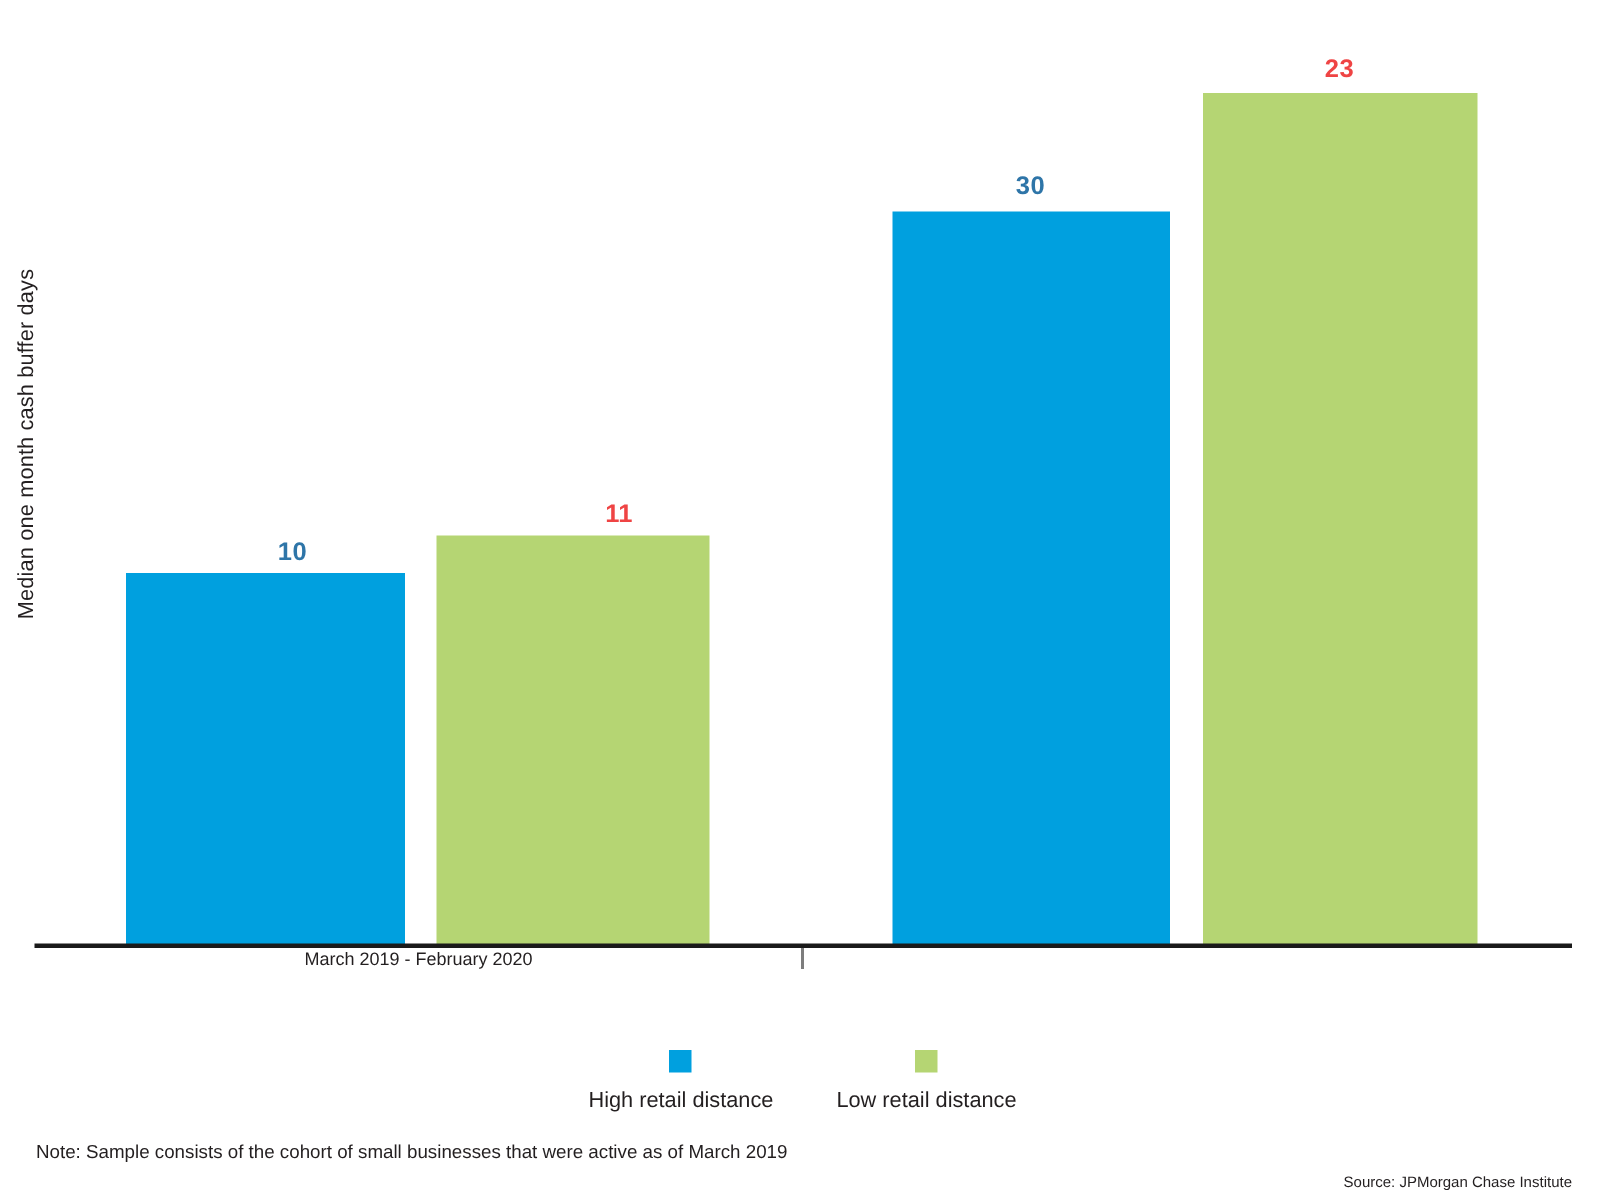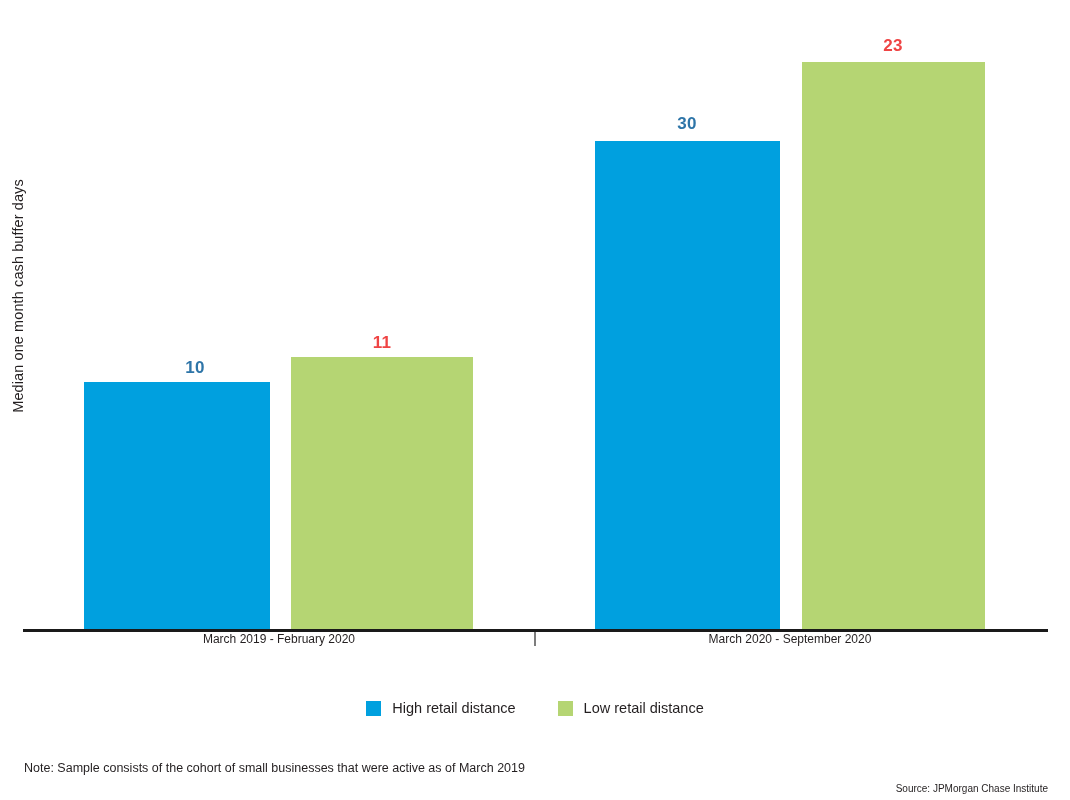--- a/index.html
+++ b/index.html
@@ -98,20 +98,21 @@
     width: 1070px;
     display: flex;
     justify-content: center;
     align-items: center;
     gap: 42px;
   }
   .legend-item {
     display: flex;
     align-items: center;
     gap: 11px;
+    flex-direction: column;
   }
   .legend-swatch {
     width: 15px;
     height: 15px;
     flex: 0 0 auto;
   }
   .legend-swatch.series-high { background: #00a0df; }
   .legend-swatch.series-low  { background: #b5d573; }
   .legend-label {
     font-size: 14.5px;
@@ -143,34 +144,33 @@
 <div id="chart-root">
 
   <div class="y-axis-title">Median one month cash buffer days</div>
 
   <div class="plot-area">
 
     <div class="bar series-high" style="left:84px; width:186px; height:250px;"></div>
     <div class="bar-value series-high" style="left:155px; top:358px; width:80px;">10</div>
 
     <div class="bar series-low" style="left:291px; width:182px; height:275px;"></div>
-    <div class="bar-value series-low" style="left:342px; top:333px; width:80px;">11</div>
+    <div class="bar-value series-low" style="left:342px; top:333px; width:80px;text-align:right;">11</div>
 
     <div class="bar series-high" style="left:595px; width:185px; height:491px;"></div>
     <div class="bar-value series-high" style="left:647px; top:114px; width:80px;">30</div>
 
     <div class="bar series-low" style="left:802px; width:183px; height:570px;"></div>
     <div class="bar-value series-low" style="left:853px; top:36px; width:80px;">23</div>
   </div>
 
   <div class="axis-line"></div>
   <div class="axis-tick"></div>
 
   <div class="group-label" style="left:84px; width:390px;">March 2019 - February 2020</div>
-  <div class="group-label" style="left:595px; width:390px;">March 2020 - September 2020</div>
 
   <div class="legend">
     <div class="legend-item">
       <span class="legend-swatch series-high"></span>
       <span class="legend-label">High retail distance</span>
     </div>
     <div class="legend-item">
       <span class="legend-swatch series-low"></span>
       <span class="legend-label">Low retail distance</span>
     </div>

